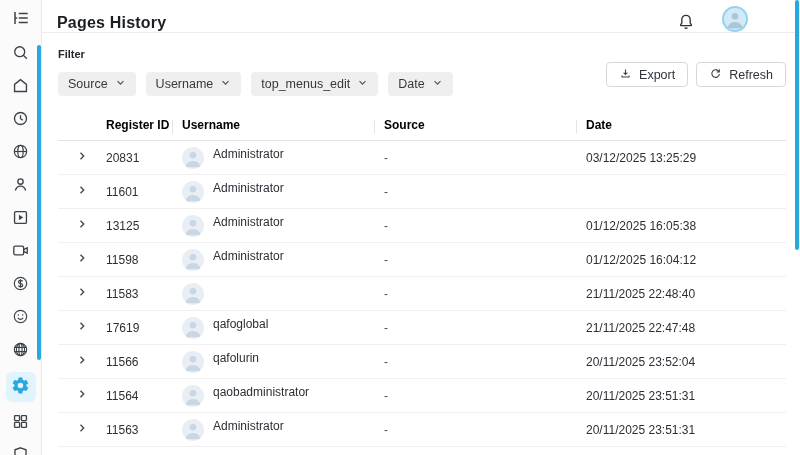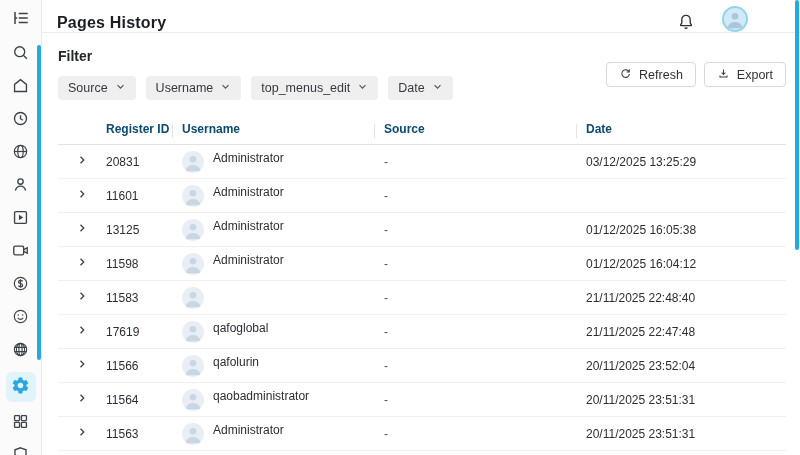--- a/index.html
+++ b/index.html
@@ -26,37 +26,37 @@
   
   .header { margin-left:42px; height:33px; display:flex; align-items:flex-end;
     padding:0 52px 0 15px; border-bottom:1px solid #ececec; background:#fff; }
   .page-title { font-size:16px; font-weight:700; color:#1b1f24; flex:1; letter-spacing:.2px; }
   .bell { width:20px; height:20px; color:#2b313a; margin-right:26px; cursor:pointer; }
   .avatar { width:26px; height:26px; border-radius:50%; overflow:hidden; cursor:pointer; }
   .avatar.header-avatar { background:#d2e9f6; border:2px solid #93d3ef; }
 
   
   .content { margin-left:42px; padding:0 14px 0 16px; position:relative; }
-  .filter-label { margin-top:15px; font-size:14px; font-weight:700; color:#22262b; }
+  .filter-label { margin-top:15px; font-size:11px; font-weight:700; color:#22262b; }
   .chips { display:flex; gap:10px; margin-top:12px; }
   .chip { height:24px; background:#efefef; border-radius:4px; padding:0 10px;
     display:flex; align-items:center; gap:7px; font-size:12.5px; color:#34393f; cursor:pointer; }
   .chip svg { width:11px; height:11px; color:#4a5058; }
   .actions { position:absolute; top:14px; right:14px; display:flex; gap:8px; }
   .btn { height:25px; background:#fff; border:1px solid #d8d8d8; border-radius:4px;
     padding:0 12px; display:flex; align-items:center; gap:7px; font-size:12.5px;
     color:#2e333a; cursor:pointer; }
   .btn svg { width:13px; height:13px; color:#3c4249; }
 
   
   .table { margin-top:13px; }
   .t-head, .t-row { display:grid; grid-template-columns:48px 76px 202px 202px 1fr;
     align-items:center; }
   .t-head { height:32px; border-bottom:1px solid #e2e2e2; font-size:12px; font-weight:700;
-    color:#0c4a6e; }
+    color:#000000; }
   .t-head .hcell { position:relative; padding-left:0; }
   .t-head .hcell.sep::before { content:""; position:absolute; left:-10px; top:2px;
     width:1px; height:14px; background:#e4e4e4; }
   .t-row { height:34px; border-bottom:1px solid #f0f0f0; font-size:12px; color:#2b2f36; }
   .expander { display:flex; justify-content:center; align-items:center; width:48px;
     color:#3c4249; cursor:pointer; }
   .expander svg { width:12px; height:12px; }
   .user-cell { display:flex; gap:9px; }
   .avatar.row-avatar { width:22px; height:22px; background:#e9eef5; flex:0 0 auto; }
   .cell-dash { color:#4a5058; }
@@ -178,32 +178,32 @@
       </svg>
   </div>
 </div>
 
 <div class="content">
   <div class="filter-label">Filter</div>
 
   <div class="actions">
     <div class="btn">
       <span><svg viewBox="0 0 24 24" fill="none" stroke="currentColor" stroke-width="2">
-            <path d="M18.6 9.2A7 7 0 1 0 19.2 13"></path>
-            <path d="M19 4.2v5h-5"></path>
-          </svg></span>
-      <span>Refresh</span>
-    </div>
-    <div class="btn">
-      <span><svg viewBox="0 0 24 24" fill="none" stroke="currentColor" stroke-width="2">
             <path d="M12 4.5v9"></path>
             <path d="M8.5 10.5 12 14l3.5-3.5"></path>
             <path d="M5.5 15.5v3h13v-3"></path>
           </svg></span>
       <span>Export</span>
+    </div>
+    <div class="btn">
+      <span><svg viewBox="0 0 24 24" fill="none" stroke="currentColor" stroke-width="2">
+            <path d="M18.6 9.2A7 7 0 1 0 19.2 13"></path>
+            <path d="M19 4.2v5h-5"></path>
+          </svg></span>
+      <span>Refresh</span>
     </div>
   </div>
 
   <div class="chips">
     <div class="chip">
       <span>Source</span>
       <span><svg viewBox="0 0 24 24" fill="none" stroke="currentColor" stroke-width="2.4">
             <path d="M5.5 9l6.5 6.5L18.5 9"></path>
           </svg></span>
     </div>

